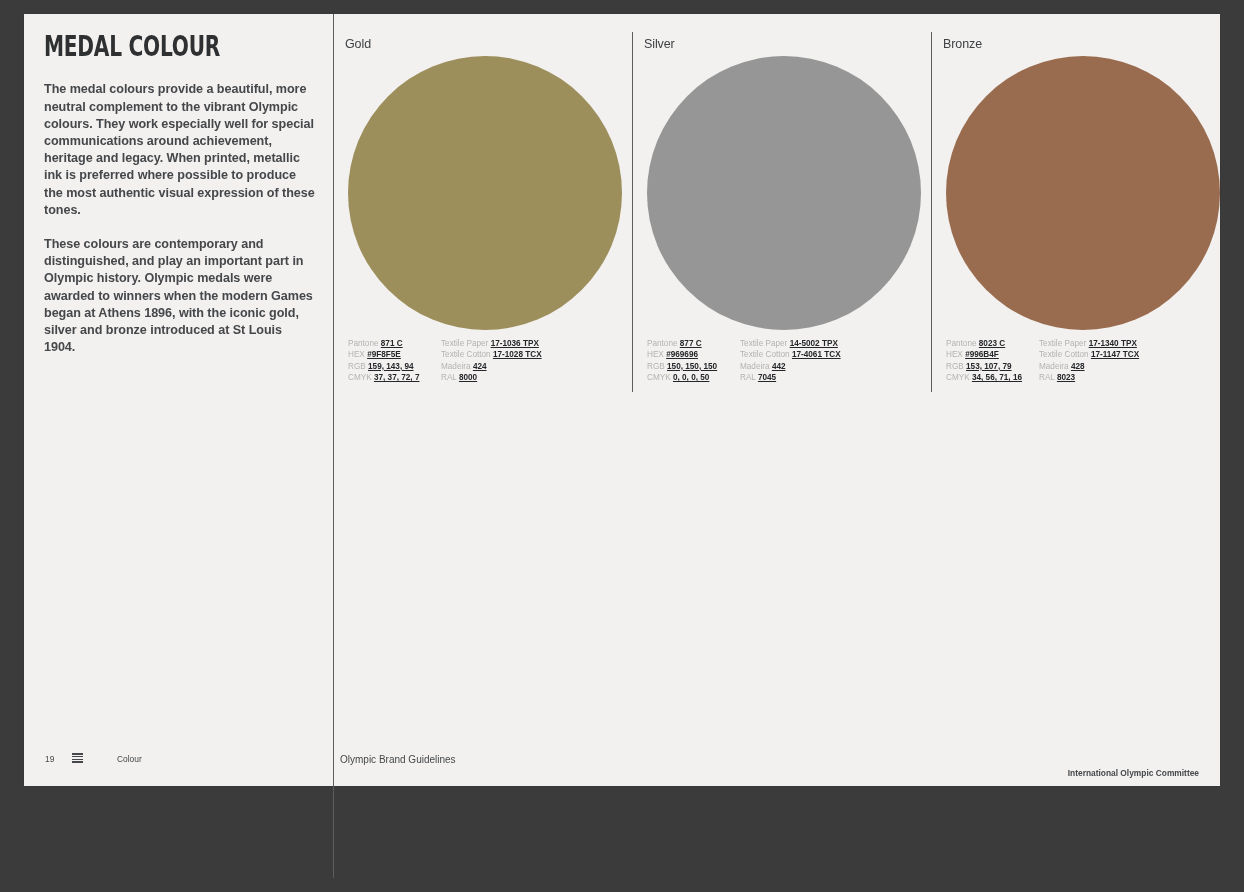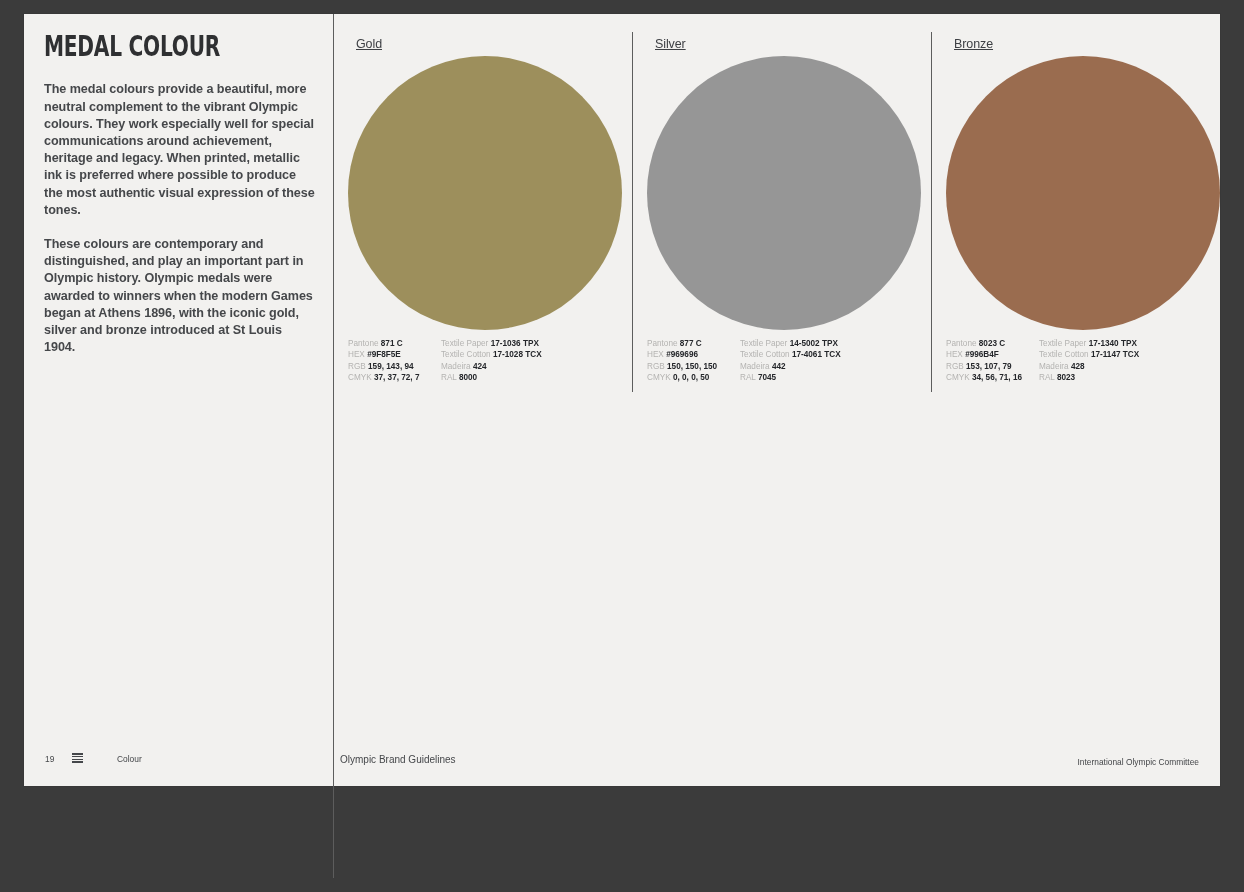--- a/index.html
+++ b/index.html
@@ -97,26 +97,25 @@
     top: 0px;
     width: 1px;
     height: 360px;
     background: #5d5d5d;
   }
 
   .swatch-col.c0 .rule-col { background: transparent; }
 
   .swatch-name {
     position: absolute;
-    left: 23px;
+    left: 12px;
     top: 5px;
     font-size: 12.5px;
     color: #3e4044;
     letter-spacing: -0.1px;
-    text-decoration: underline;
   }
 
   .disc {
     position: absolute;
     left: 15px;
     top: 24px;
     width: 274px;
     height: 274px;
     border-radius: 50%;
   }
@@ -143,20 +142,21 @@
   }
 
   .spec-label {
     color: #b4b3b1;
     font-weight: normal;
   }
 
   .spec-value {
     color: #24262a;
     font-weight: bold;
+    text-decoration: underline;
   }
 
   
   .footer {
     position: absolute;
     left: 0;
     bottom: 14px;
     width: 1196px;
     height: 20px;
     padding-left: 44px;
@@ -198,23 +198,24 @@
     position: absolute;
     left: 316px;
     top: 2px;
     font-size: 10px;
     color: #45474a;
   }
 
   .foot-org {
     position: absolute;
     right: 21px;
-    top: 5px;
+    top: 16px;
     font-size: 8.4px;
     color: #45474a;
+    font-weight: bold;
   }
 </style>
 </head>
 <body>
 
 <div class="page">
 
   <div class="rule-main"></div>
 
   <div class="left-col">

